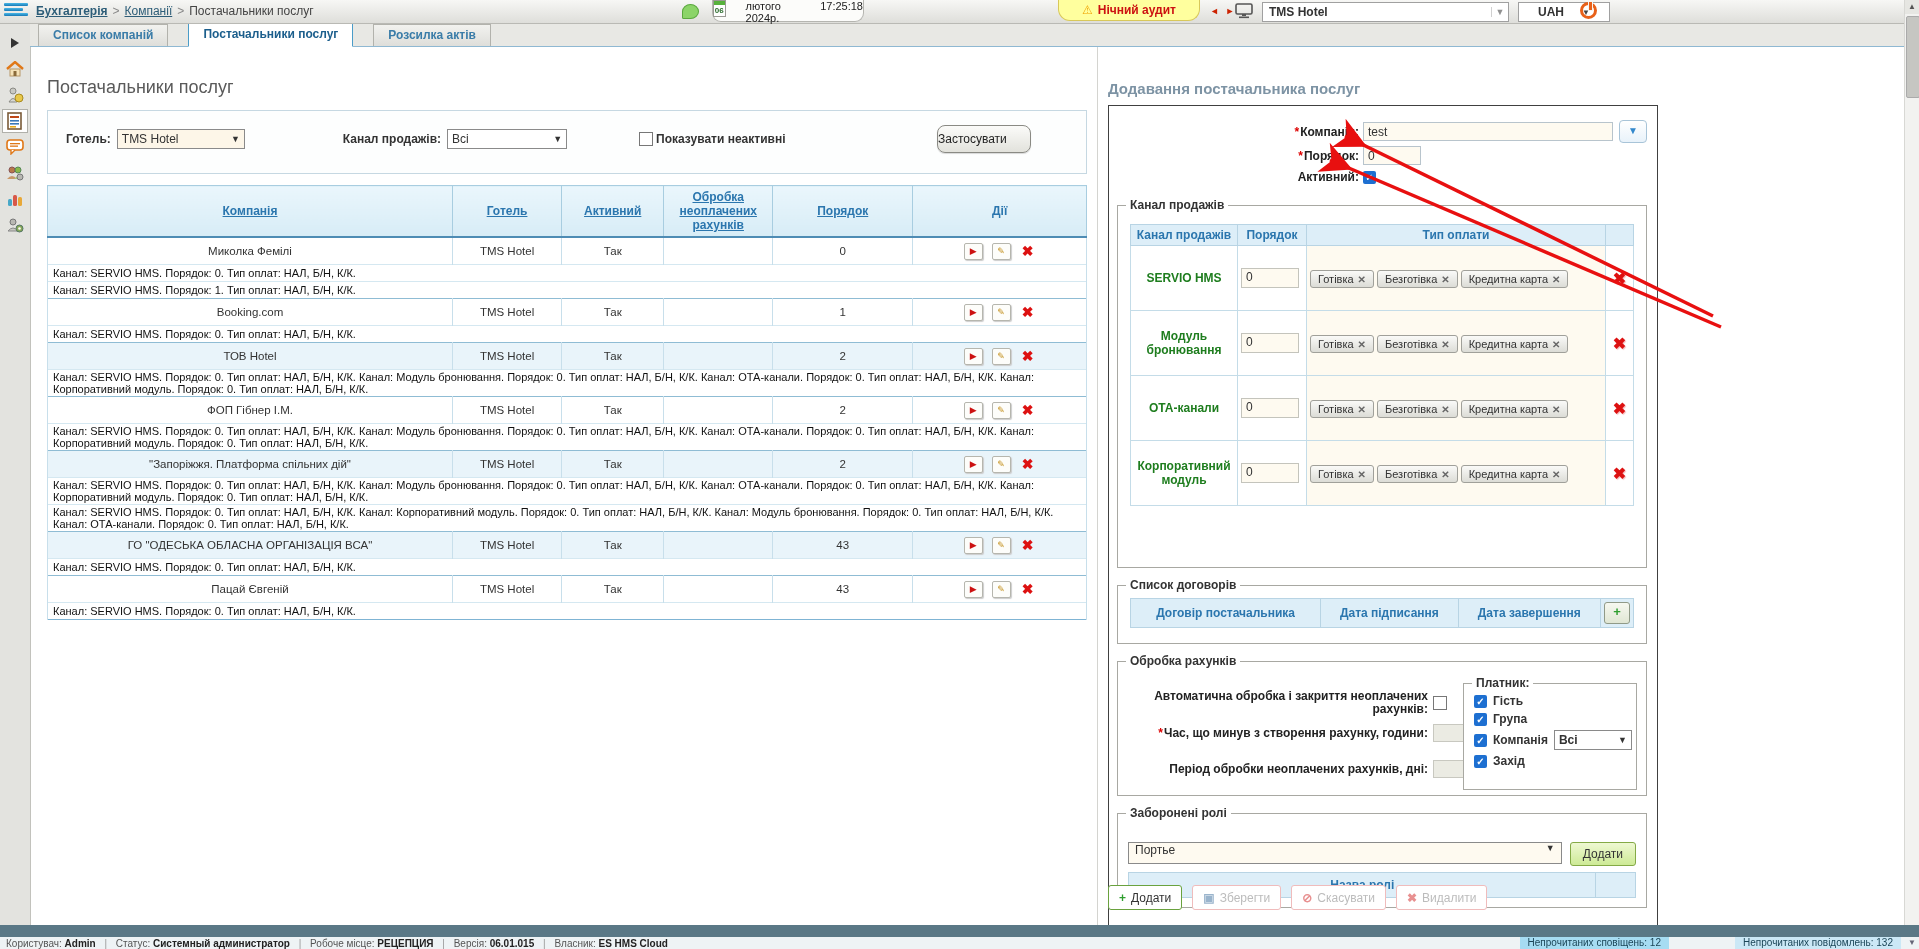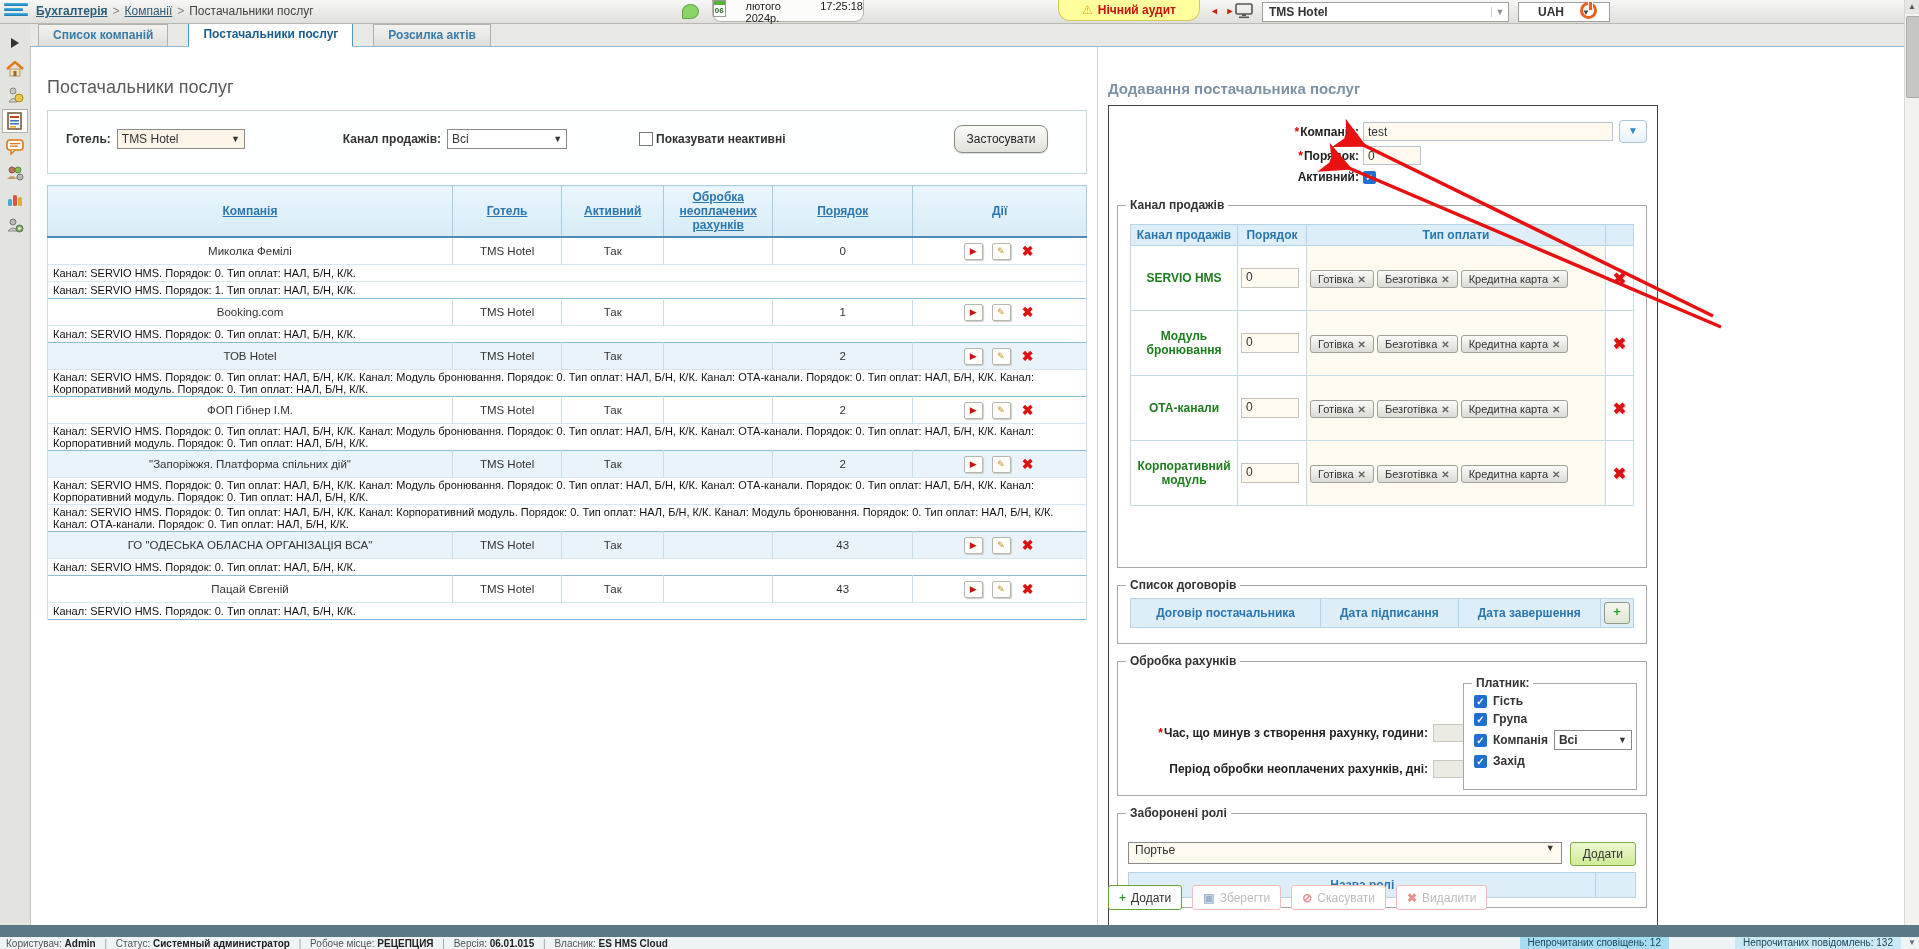--- a/index.html
+++ b/index.html
@@ -55,22 +55,22 @@
   #vdivider{position:absolute;left:1067px;top:0;width:1px;height:878px;background:#d4d4d0}
   #page-title{position:absolute;left:17px;top:30px;font-size:18px;color:#5a5a5a}
   
   #filterbox{position:absolute;left:17px;top:63px;width:1038px;height:62px;border:1px solid #c6d8e2;background:#fdfefe}
   #filterbox .row{position:absolute;left:0;top:18px;width:100%;display:flex;align-items:center}
   .flabel{font-size:12px;font-weight:bold;color:#333}
   .fselect{height:20px;border:1px solid #8a8a8a;background:#fdf6e8;font-size:12px;display:flex;align-items:center;
     justify-content:space-between;padding:0 4px;cursor:pointer;box-sizing:border-box}
   .fselect .arr{font-size:9px;color:#333;margin-left:6px}
   .cbx{width:12px;height:12px;border:1px solid #777;background:#fff;display:inline-block;cursor:pointer}
-  #applybtn{position:absolute;right:38px;top:14px;width:92px;height:26px;background:linear-gradient(#fbfbf9,#e2e2dc);
-    border:1px solid #8a8a84;border-radius:8px;font-size:12px;color:#222;text-align:center;line-height:26px;cursor:pointer;
+  #applybtn{position:absolute;right:55px;top:14px;width:92px;height:26px;background:linear-gradient(#fbfbf9,#e2e2dc);
+    border:1px solid #8a8a84;border-radius:8px;font-size:12px;color:#222;text-align:left;line-height:26px;cursor:pointer;
     box-shadow:0 1px 1px rgba(0,0,0,.15)}
   
   #suppliers{position:absolute;left:17px;top:138px;width:1040px;border:1px solid #7fb4d4;border-collapse:collapse;font-size:11.5px}
   #suppliers th{background:linear-gradient(#eaf6fc,#d7ecf6);color:#2b76ae;font-size:12px;font-weight:bold;
     border:1px solid #a8cde0;border-bottom:2px solid #4e8cb4;padding:4px 3px;text-align:center}
   #suppliers th span{text-decoration:underline;cursor:pointer}
   #suppliers th.nolink span{text-decoration:none;cursor:default}
   #suppliers td{border-left:1px solid #c8dfeb;border-right:1px solid #c8dfeb;padding:2px 4px;text-align:center;height:22px}
   #suppliers tr.company{border-top:1px solid #8fbcd4}
   #suppliers tr.company.alt td{background:#e9f4fa}
@@ -483,20 +483,24 @@
               <th>
                 <div class="addpage-btn">+</div>
               </th>
             </tr>
           </thead>
       </table>
     </fieldset>
 
     <fieldset style="left:8px;top:548px;width:528px;height:140px">
       <legend>Обробка рахунків</legend>
+      <div class="frm-row" style="left:10px;top:22px;width:330px">
+        <span class="plabel" style="width:300px;line-height:13px"><b>Автоматична обробка і закриття неоплачених рахунків:</b></span>
+        <span class="cbx" style="margin-left:5px"></span>
+      </div>
       <div class="frm-row" style="left:10px;top:56px;width:400px">
         <span class="plabel" style="width:300px;line-height:13px"><span class="req">*</span><b>Час, що минув з створення рахунку, години:</b></span>
         <span class="dis-input" style="margin-left:5px"></span>
       </div>
       <div class="frm-row" style="left:10px;top:92px;width:400px">
         <span class="plabel" style="width:300px;line-height:13px"><b>Період обробки неоплачених рахунків, дні:</b></span>
         <span class="dis-input" style="margin-left:5px"></span>
       </div>
       <fieldset style="left:345px;top:8px;width:172px;height:112px">
         <legend>Платник:</legend>

